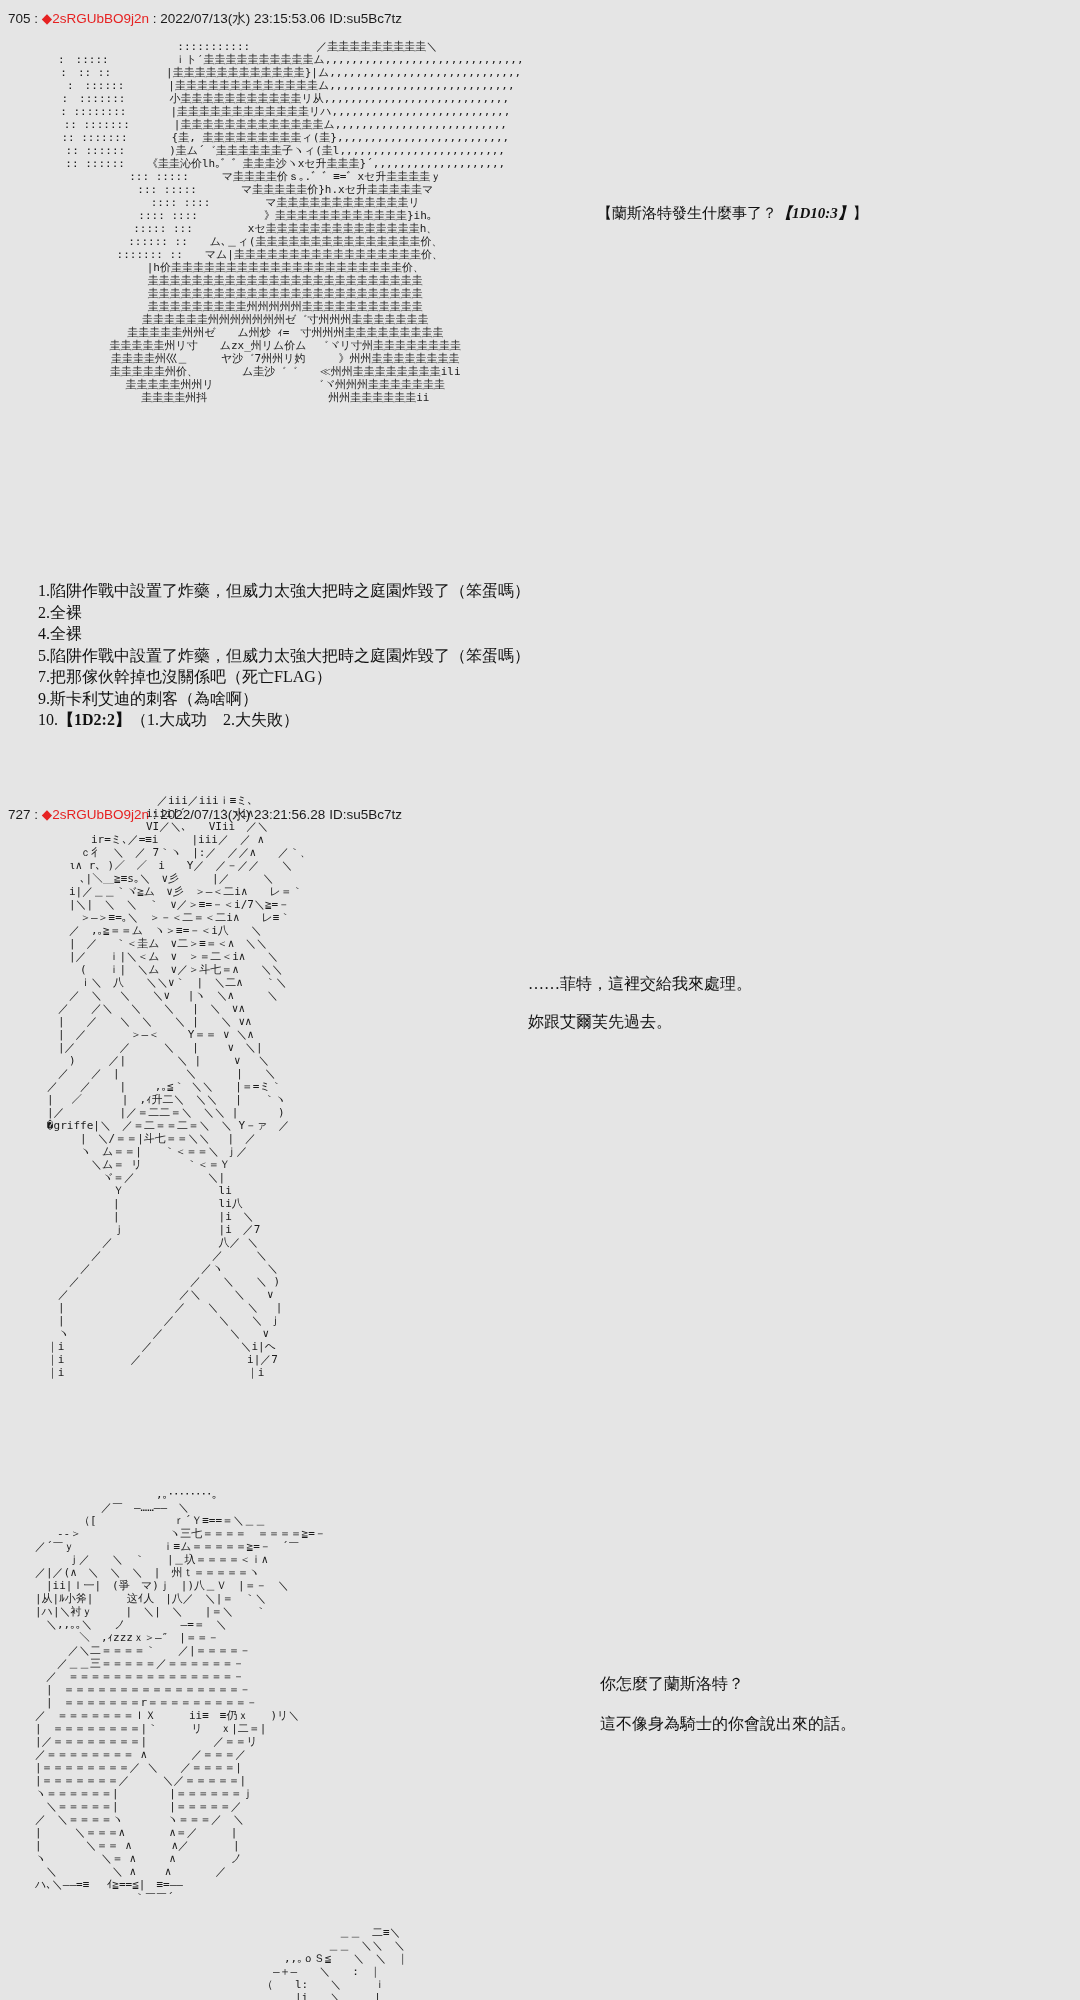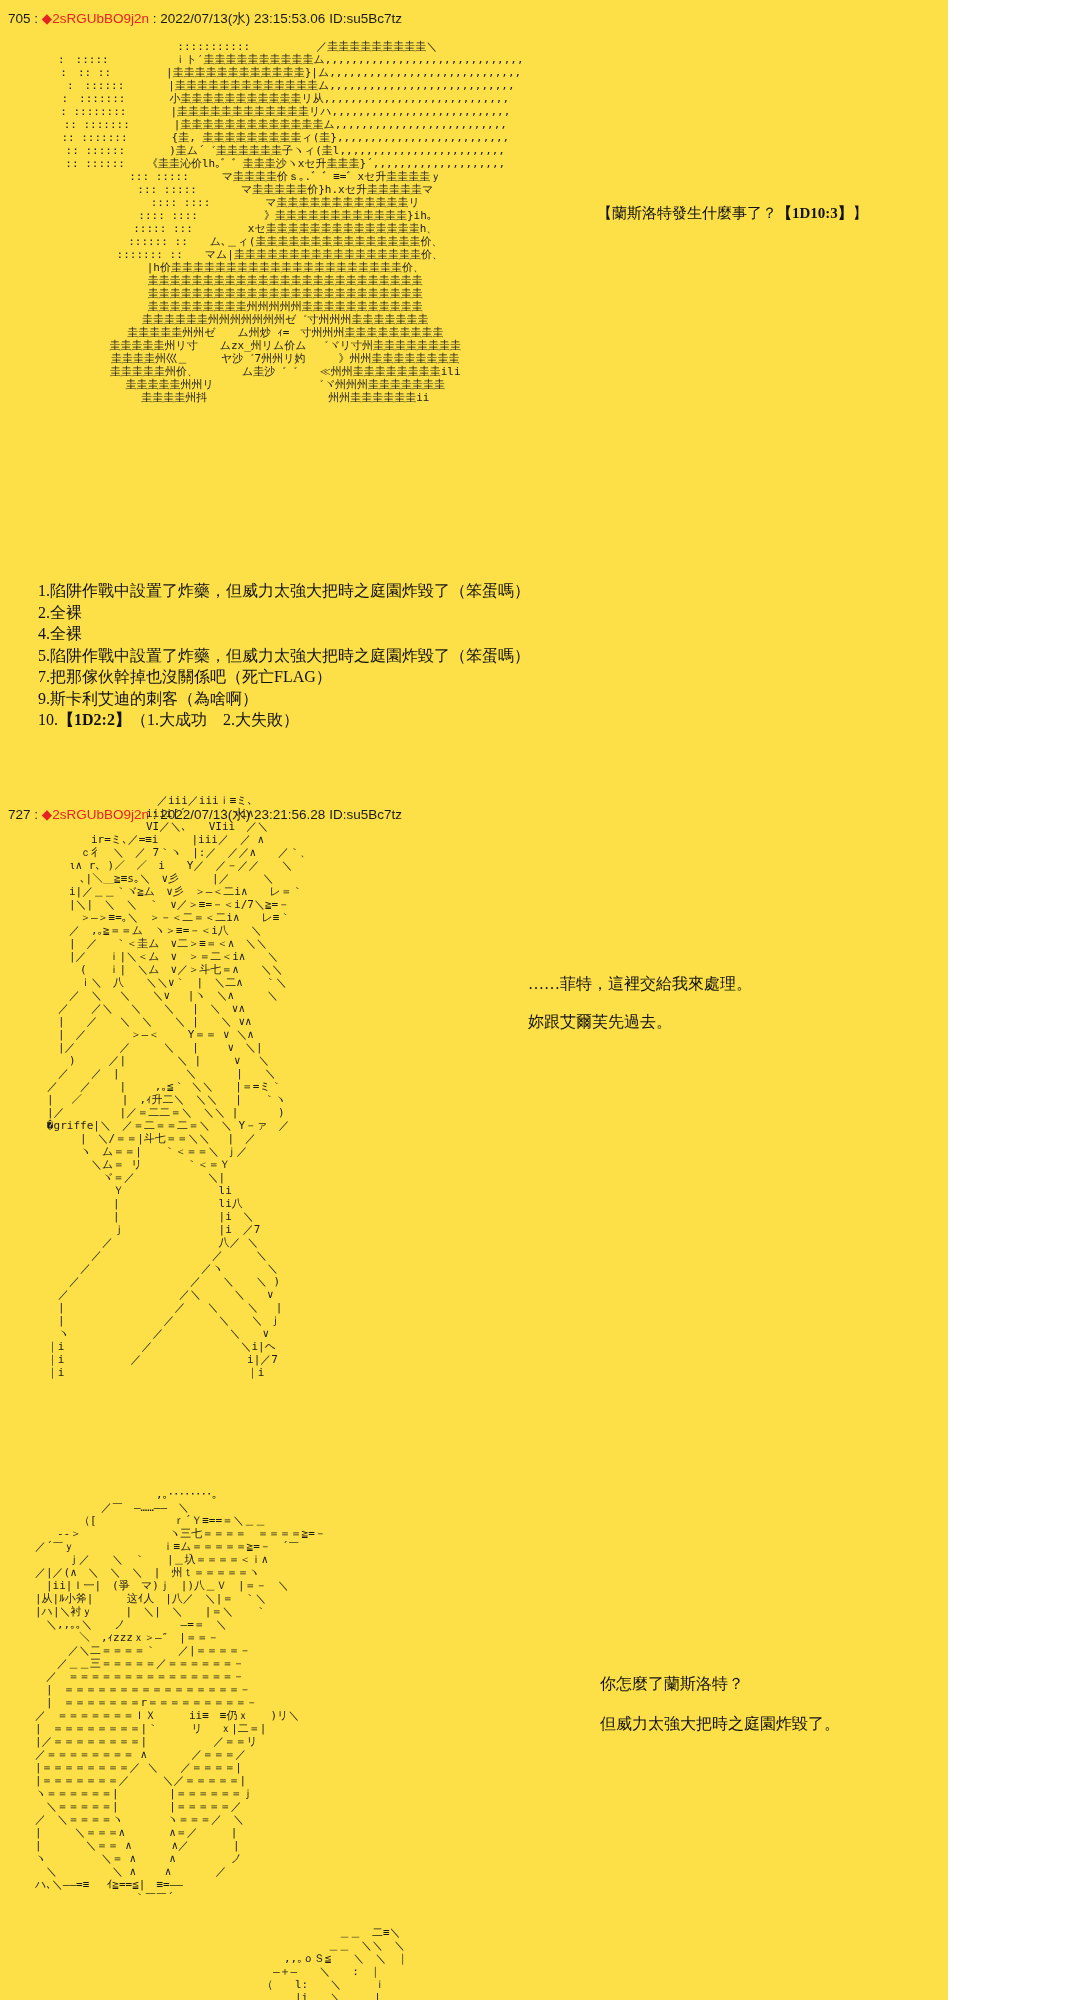--- a/index.html
+++ b/index.html
@@ -1,24 +1,24 @@
 <!DOCTYPE html>
 <html><head>
 <meta charset="utf-8">
 <style>
   html,body{margin:0;padding:0;background:#ffffff;}
-  .canvas{position:relative;width:948px;height:2000px;background:#fde047;overflow:hidden;
+  .canvas{position:relative;width:1080px;height:2000px;background:#e5e5e5;overflow:hidden;
           color:#000;font-family:"Liberation Sans",sans-serif;}
   .post-header{position:absolute;font-size:13.5px;white-space:nowrap;color:#1a1a1a;}
   .post-header .trip{color:#e62222;}
   .aa{position:absolute;margin:0;font-family:"DejaVu Sans Mono",monospace;
       font-size:11px;line-height:13px;white-space:pre;color:#1a1a1a;}
   .serif-text{font-family:"Liberation Serif","DejaVu Serif",serif;color:#111;}
   .caption{position:absolute;font-size:15px;white-space:nowrap;}
-  .caption .dice{font-weight:bold;}
+  .caption .dice{font-weight:bold;font-style:italic;}
   .choices{position:absolute;font-size:16px;line-height:21.5px;white-space:nowrap;margin-top:24px;}
   .choices .red{color:#dd0000;}
   .choices .dice{font-weight:bold;}
   .dialogue{position:absolute;font-size:16px;white-space:nowrap;margin-top:13px;}
 </style>
 </head>
 <body>
 
 <div class="canvas">
 
@@ -149,21 +149,21 @@
 　　＼＝＝＝＝＝|　　　　 |＝＝＝＝＝／
 　／　＼＝＝＝＝ヽ　　　　ヽ＝＝＝／　＼
 　|　　　＼＝＝＝∧　　　　∧＝／　　　|
 　|　　　　＼＝＝ ∧　　　 ∧／　　　　|
 　ヽ　　　　　＼＝ ∧　　　∧　　　　　ノ
 　　＼　　　　　＼ ∧　　 ∧　　　　／
 　ハ､＼――=≡　 ｲ≧==≦|　≡=――
 　　　　　　　　　　｀￣￣´</pre>
 
   <div class="dialogue serif-text" style="left:600px;top:1661px;">你怎麼了蘭斯洛特？</div>
-  <div class="dialogue serif-text" style="left:600px;top:1701px;">但威力太強大把時之庭園炸毀了。</div>
+  <div class="dialogue serif-text" style="left:600px;top:1701px;">這不像身為騎士的你會說出來的話。</div>
 
   <pre class="aa" style="left:240px;top:1926px;">　　　　　　　　　＿＿　二≡＼
 　　　　　　　　＿＿　＼＼　＼
 　　　　,,｡ｏＳ≦　　＼　＼　｜
 　　　―＋―　　＼　　:　｜
 　　（　　l:　　＼　　　ｉ
 　　　　　|i　　＼　　　|</pre>
 
 </div>
 

